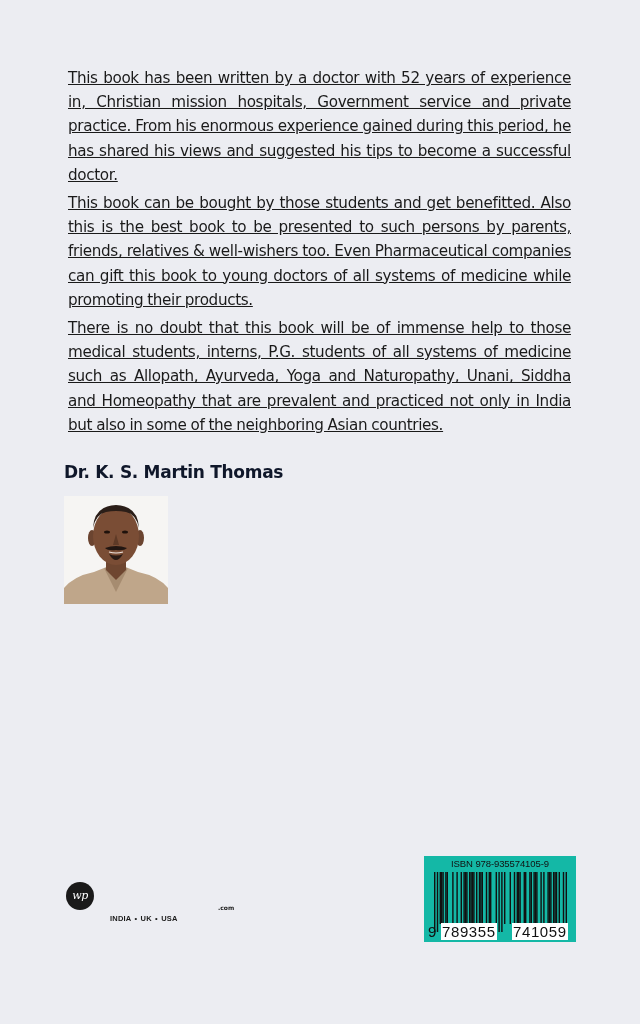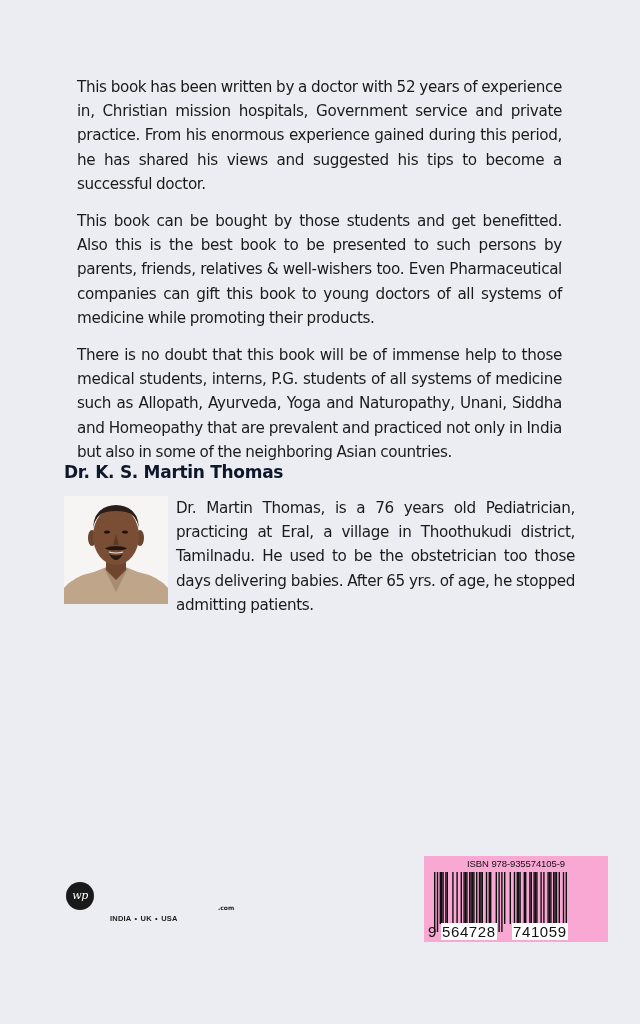--- a/index.html
+++ b/index.html
@@ -20,21 +20,22 @@
       left: 64px;
       top: 62px;
       width: 511px;
       font-size: 15.2px;
       line-height: 24.2px;
       text-align: justify;
       letter-spacing: -0.35px;
       word-spacing: -0.5px;
     }
     .blurb p {
-      margin: 13px;
+      margin: 4px;
+      text-decoration: underline;
     }
     .author-name {
       position: absolute;
       left: 64px;
       top: 462px;
       font-size: 17px;
       font-weight: bold;
       letter-spacing: -0.3px;
       color: #0f172a;
     }
@@ -118,22 +119,21 @@
       letter-spacing: 0.2px;
       color: #1a1a1a;
       word-spacing: 1px;
     }
     .barcode-box {
       position: absolute;
       left: 424px;
       top: 856px;
       width: 152px;
       height: 86px;
-      background: #f9a8d4;
-      padding-left: 32px;
+      background: #14b8a6;
     }
     .isbn-label {
       position: absolute;
       left: 0;
       top: 2px;
       width: 100%;
       text-align: center;
       font-family: "Liberation Sans", sans-serif;
       font-size: 9.5px;
       letter-spacing: -0.1px;
@@ -163,21 +163,20 @@
 <div class="blurb">
   <p>This book has been written by a doctor with 52 years of experience in, Christian mission hospitals, Government service and private practice. From his enormous experience gained during this period, he has shared his views and suggested his tips to become a successful doctor.</p>
   <p>This book can be bought by those students and get benefitted. Also this is the best book to be presented to such persons by parents, friends, relatives &amp; well-wishers too. Even Pharmaceutical companies can gift this book to young doctors of all systems of medicine while promoting their products.</p>
   <p>There is no doubt that this book will be of immense help to those medical students, interns, P.G. students of all systems of medicine such as Allopath, Ayurveda, Yoga and Naturopathy, Unani, Siddha and Homeopathy that are prevalent and practiced not only in India but also in some of the neighboring Asian countries.</p>
 </div>
 
 <div class="author-name">Dr. K. S. Martin Thomas</div>
 
 <div class="author-bio">
   <div class="photo-float"></div>
-  <p>Dr. Martin Thomas, is a 76 years old Pediatrician, practicing at Eral, a village in Thoothukudi district, Tamilnadu. He used to be the obstetrician too those days delivering babies. After 65 yrs. of age, he stopped admitting patients.</p>
 </div>
 
 <div class="author-photo">
   <svg width="104" height="108" viewBox="0 0 104 108">
     <rect x="0" y="0" width="104" height="108" fill="#f6f5f3"></rect>
 
     <path d="M0 108 L0 92 Q10 80 30 76 L40 72 L52 84 L64 72 L74 76 Q94 80 104 92 L104 108 Z" fill="#bfa68a"></path>
     <path d="M40 72 L52 96 L64 72 L58 70 L52 82 L46 70 Z" fill="#a68c70"></path>
 
     <path d="M42 62 L42 74 L52 84 L62 74 L62 62 Z" fill="#6e4630"></path>
@@ -255,15 +254,15 @@
       <rect x="126.20" y="16" width="1.40" height="52" fill="#111"></rect>
       <rect x="129.00" y="16" width="1.40" height="52" fill="#111"></rect>
       <rect x="130.40" y="16" width="1.40" height="52" fill="#111"></rect>
       <rect x="131.80" y="16" width="1.40" height="52" fill="#111"></rect>
       <rect x="134.60" y="16" width="1.40" height="52" fill="#111"></rect>
       <rect x="138.80" y="16" width="1.40" height="60" fill="#111"></rect>
       <rect x="141.60" y="16" width="1.40" height="60" fill="#111"></rect>
     </svg>
   <div class="isbn-label">ISBN 978-935574105-9</div>
   <div class="barcode-digits d-first">9</div>
-  <div class="barcode-digits d-left">564728</div>
+  <div class="barcode-digits d-left">789355</div>
   <div class="barcode-digits d-right">741059</div>
 </div>
 
 </body></html>

